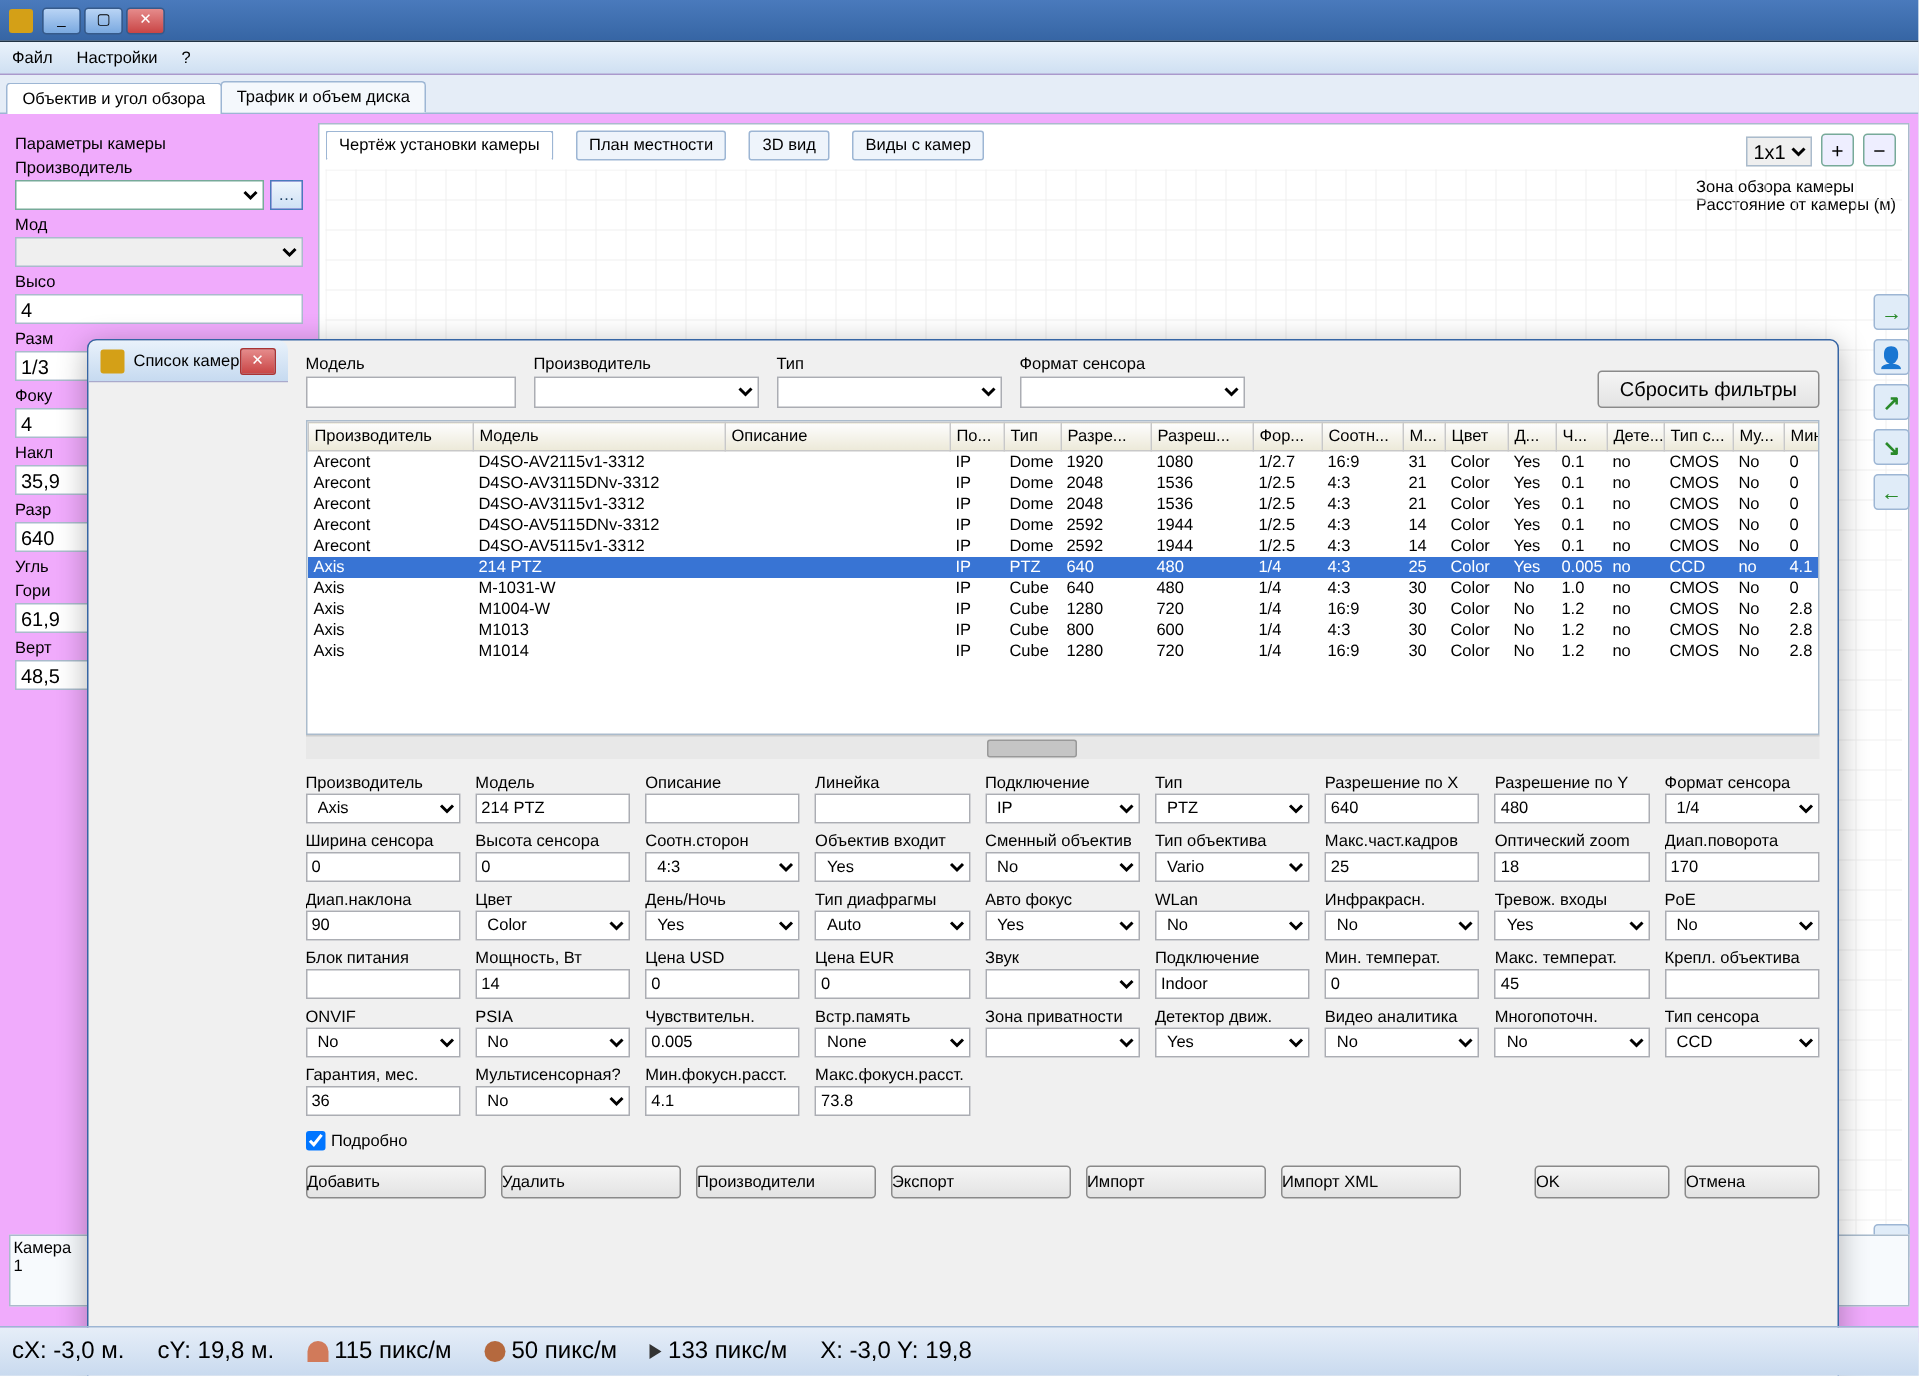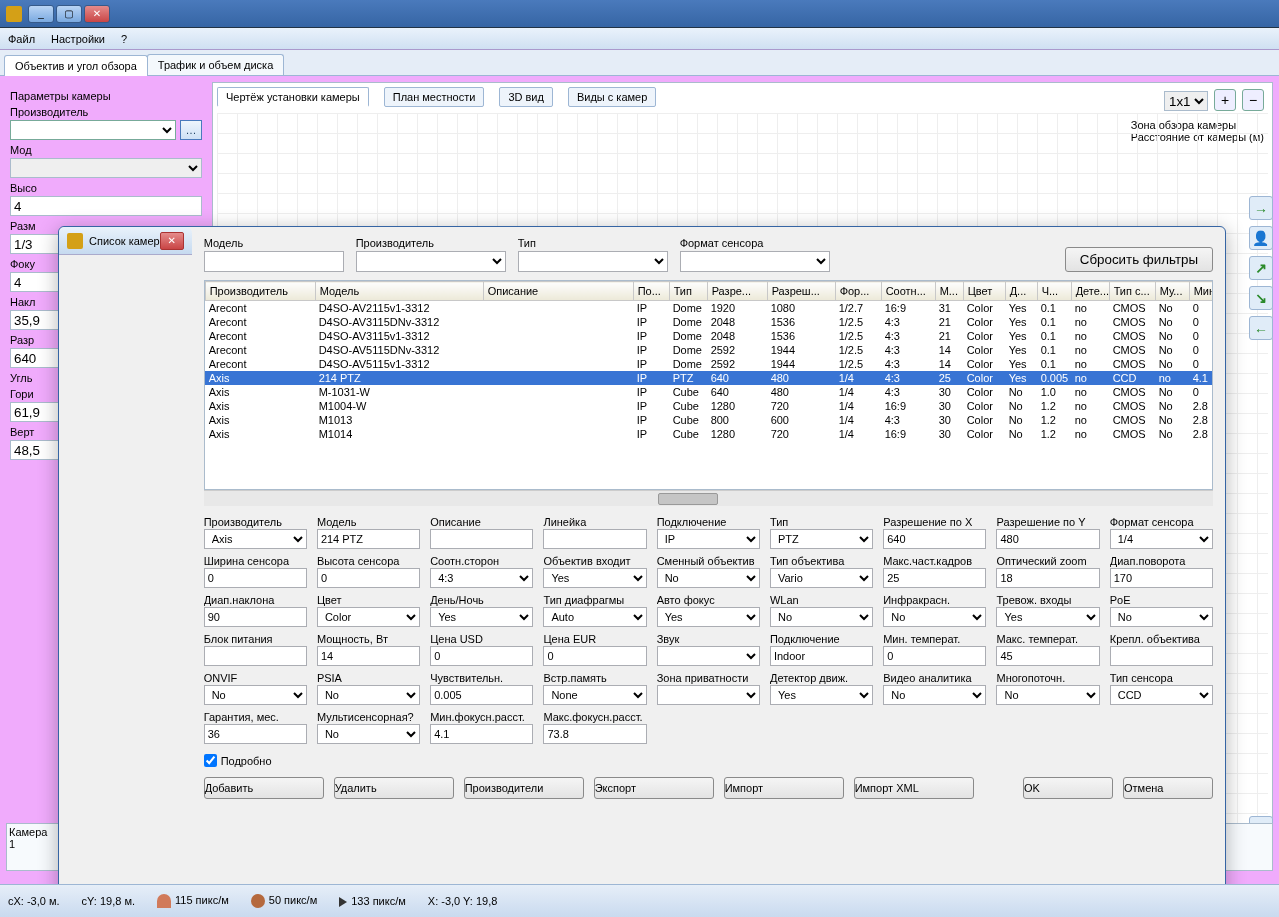--- a/index.html
+++ b/index.html
@@ -38,21 +38,21 @@
 .subtabs { display:flex; padding:4px; gap:16px; }
 .subtab { padding:3px 8px; border:1px solid #9db6d4; background:#eef4fb; border-radius:2px; margin-right:-1px; cursor:pointer; }
 .subtab.active { background:#fff; border-bottom-color:#fff; }
 .right-tools { position:absolute; right:8px; top:6px; display:flex; gap:6px; align-items:flex-end; }
 .right-tools select { height:20px; border:1px solid #abc; }
 .zoom-btn { width:22px; height:22px; border:1px solid #7a9; background:#eef; border-radius:3px; text-align:center; cursor:pointer; font-size:14px; line-height:20px; }
 .zone-label { position:absolute; right:8px; top:36px; font-size:11px; }
 .grid-bg { position:absolute; top:30px; left:4px; right:4px; bottom:4px; background-image: linear-gradient(#eee 1px, transparent 1px), linear-gradient(90deg, #eee 1px, transparent 1px); background-size: 20px 20px; }
 
 
-.statusbar { position:absolute; bottom:0; left:0; right:0; height:22px; background:linear-gradient(#e6eef8,#c9daef); border-top:1px solid #9db6d4; display:flex; align-items:center; padding:16px 8px; gap:22px; font-size:11px; }
+.statusbar { position:absolute; bottom:0; left:0; right:0; height:22px; background:linear-gradient(#e6eef8,#c9daef); border-top:1px solid #9db6d4; display:flex; align-items:center; padding:16px 8px; gap:22px; font-size:16px; }
 .statusbar .s-icon { width:14px; height:14px; display:inline-block; vertical-align:middle; margin-right:4px; }
 .s-icon.person { background:#d17a5a; border-radius:50% 50% 0 0; }
 .s-icon.face { background:#b5693e; border-radius:50%; }
 .s-icon.cursor { border-left:8px solid #333; border-top:5px solid transparent; border-bottom:5px solid transparent; width:0; height:0; }
 
 
 .side-tools { position:absolute; right:6px; top:120px; display:flex; flex-direction:column; gap:6px; }
 .side-tool { width:24px; height:24px; background:#e0ecf8; border:1px solid #9db6d4; border-radius:3px; text-align:center; line-height:22px; cursor:pointer; font-size:14px; }
 .side-tool.green { color:#2a8a2a; font-weight:bold; }
 .side-tool.blue { color:#2a5a9a; font-weight:bold; }

